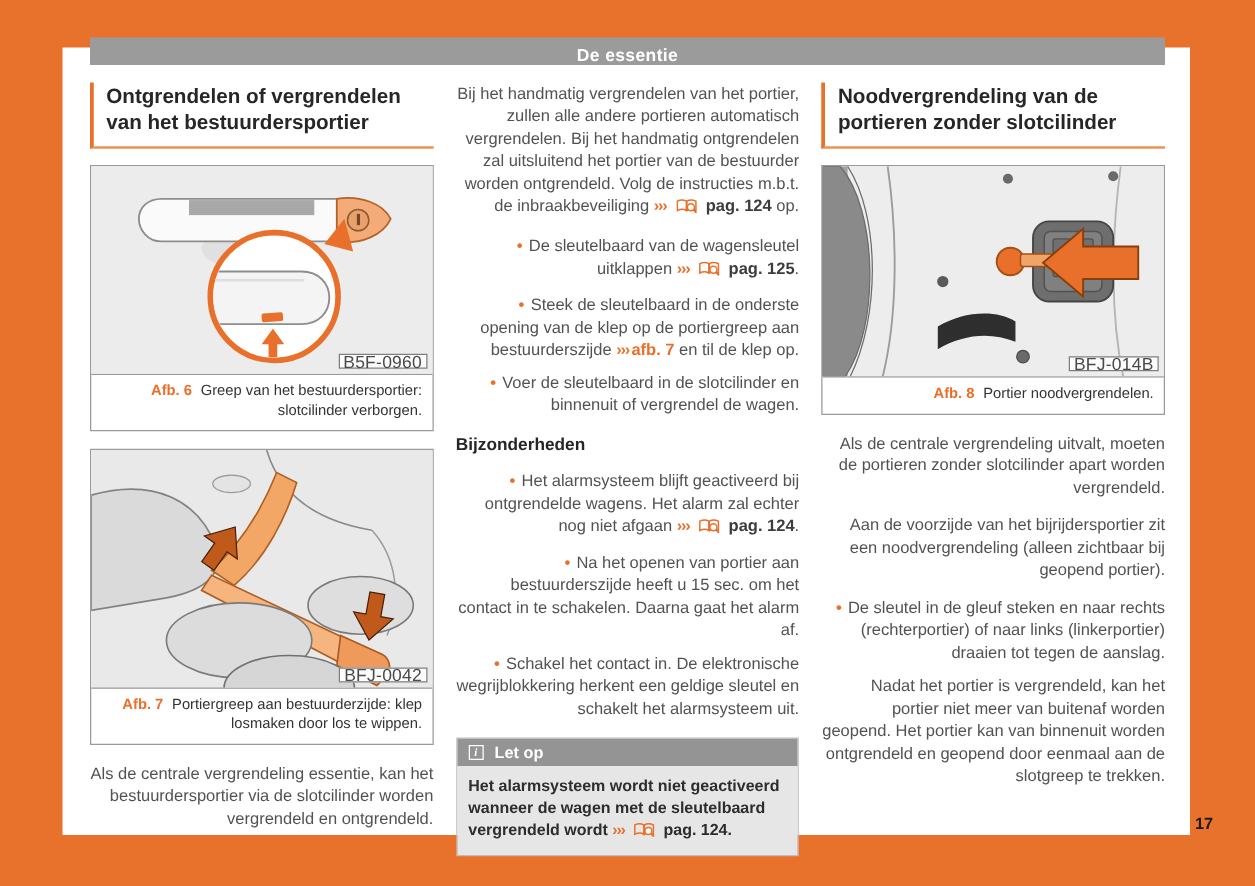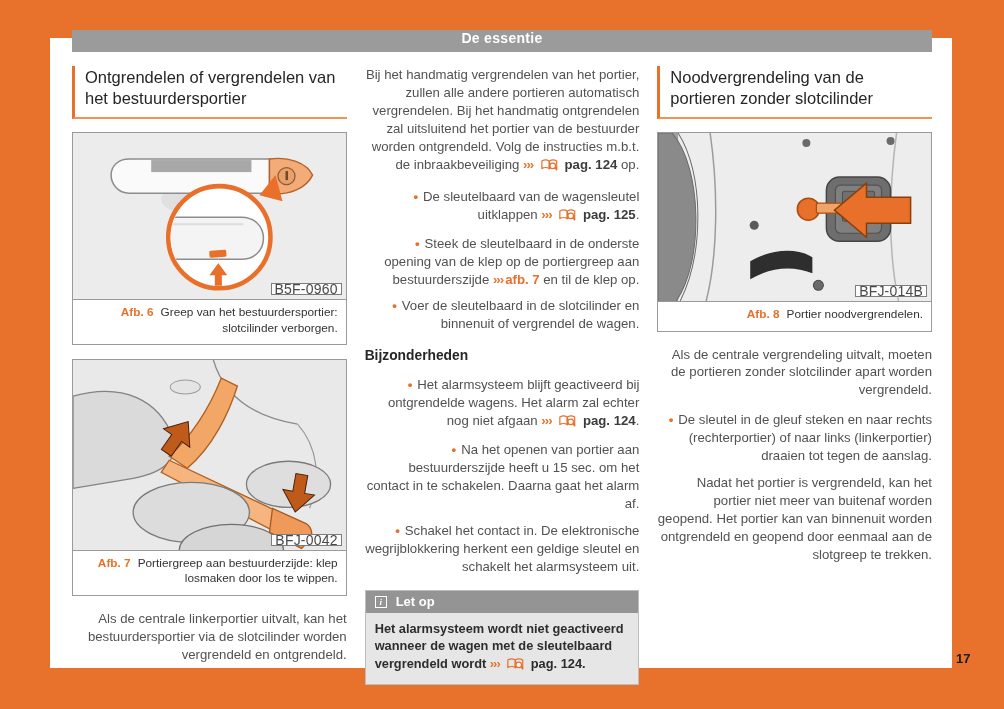--- a/index.html
+++ b/index.html
@@ -16,30 +16,30 @@
     font-family:"Liberation Sans","DejaVu Sans",sans-serif;
     -webkit-font-smoothing:antialiased;
   }
   .page{
     position:absolute;left:50px;top:38px;width:902px;height:630px;
     background:#ffffff;
   }
   .banner{
     position:absolute;left:22px;top:-8px;width:860px;height:22px;
     background:#9b9b9b;color:#ffffff;font-weight:bold;font-size:14px;
-    display:flex;align-items:flex-start;justify-content:center;letter-spacing:.3px;
+    display:flex;align-items:flex-end;justify-content:center;letter-spacing:.3px;
   }
   .columns{
     position:absolute;left:22px;top:28px;width:860px;bottom:0;
     display:grid;grid-template-columns:1fr 1fr 1fr;column-gap:18px;
   }
   .col{font-size:13.2px;line-height:1.36;color:var(--body);}
   .col-heading{
     margin:0 0 13px 0;padding:1px 0 8px 10px;
-    font-size:16.5px;line-height:1.26;font-weight:normal;color:#262626;
+    font-size:16.5px;line-height:1.26;font-weight:bold;color:#262626;
     border-left:3px solid var(--accent);
     border-bottom:2px solid #ef9352;
   }
   p{margin:0 0 12px 0;text-align:right;}
   .bullet{margin:0 0 9px 0;}
   .bullet-dot{color:var(--accent);font-weight:bold;margin-right:5px;}
   .subheading{font-size:13.8px;font-weight:bold;color:#262626;margin:14px 0 10px 0;}
   .seg-arrows{color:var(--accent);font-weight:bold;letter-spacing:-1px;margin-right:2px;}
   .seg-page{font-weight:bold;color:#3c3c3c;}
   .seg-figref{color:var(--accent);font-weight:bold;}
@@ -134,21 +134,21 @@
             <polygon points="16,0 32,20 22,20 22,38 10,38 10,20 0,20" fill="#c05a1a" stroke="#47200a" stroke-width="1" transform="translate(88,58) rotate(35,16,19)"></polygon>
             <polygon points="16,0 32,20 22,20 22,38 10,38 10,20 0,20" fill="#c05a1a" stroke="#47200a" stroke-width="1" transform="translate(209,114) rotate(190,16,19)"></polygon>
           </svg>
           <div class="fig-code">BFJ-0042</div>
         </div>
         <p class="fig-caption">
           <span class="fig-label">Afb. 7</span><span>Portiergreep aan bestuurderzijde: klep losmaken door los te wippen.</span>
         </p>
       </div>
 
-      <p>Als de centrale linkerportier uitvalt, kan het bestuurdersportier via de slotcilinder worden vergrendeld en ontgrendeld.</p>
+      <p>Als de centrale vergrendeling essentie, kan het bestuurdersportier via de slotcilinder worden vergrendeld en ontgrendeld.</p>
     </div>
 
     <div class="col">
       <p><span class="seg-text">Bij het handmatig vergrendelen van het portier, zullen alle andere portieren automatisch vergrendelen. Bij het handmatig ontgrendelen zal uitsluitend het portier van de bestuurder worden ontgrendeld. Volg de instructies m.b.t. de inbraakbeveiliging </span><span class="seg-arrows">›››</span>
   <span class="book-icon"><svg width="17" height="12" viewBox="0 0 20 14">
     <path d="M1,2.2 C4,0.7 7,0.7 9.5,2.2 L9.5,11 C7,9.6 4,9.6 1,11 Z" fill="none" stroke="#e8702a" stroke-width="1.4"></path>
     <path d="M18.5,2.2 C15.5,0.7 12.5,0.7 10,2.2 L10,11 C12.5,9.6 15.5,9.6 18.5,11 Z" fill="none" stroke="#e8702a" stroke-width="1.4"></path>
     <circle cx="13.8" cy="8" r="3.3" fill="#ffffff" stroke="#e8702a" stroke-width="1.4"></circle>
     <line x1="16.2" y1="10.3" x2="19" y2="13.2" stroke="#e8702a" stroke-width="1.7"></line>
   </svg></span>
@@ -220,20 +220,21 @@
             <path d="M92,128 C112,116 138,114 154,124 L154,140 C134,132 112,134 92,146 Z" fill="#2e2e2e"></path>
           </svg>
           <div class="fig-code">BFJ-014B</div>
         </div>
         <p class="fig-caption">
           <span class="fig-label">Afb. 8</span><span>Portier noodvergrendelen.</span>
         </p>
       </div>
 
       <p>Als de centrale vergrendeling uitvalt, moeten de portieren zonder slotcilinder apart worden vergrendeld.</p>
+      <p>Aan de voorzijde van het bijrijdersportier zit een noodvergrendeling (alleen zichtbaar bij geopend portier).</p>
       <p class="bullet"><span class="bullet-dot">•</span><span><span class="seg-text">De sleutel in de gleuf steken en naar rechts (rechterportier) of naar links (linkerportier) draaien tot tegen de aanslag.</span></span></p>
       <p>Nadat het portier is vergrendeld, kan het portier niet meer van buitenaf worden geopend. Het portier kan van binnenuit worden ontgrendeld en geopend door eenmaal aan de slotgreep te trekken.</p>
     </div>
 
   </div>
 </div>
 
 <div class="page-number">17</div>
 
 </body></html>

